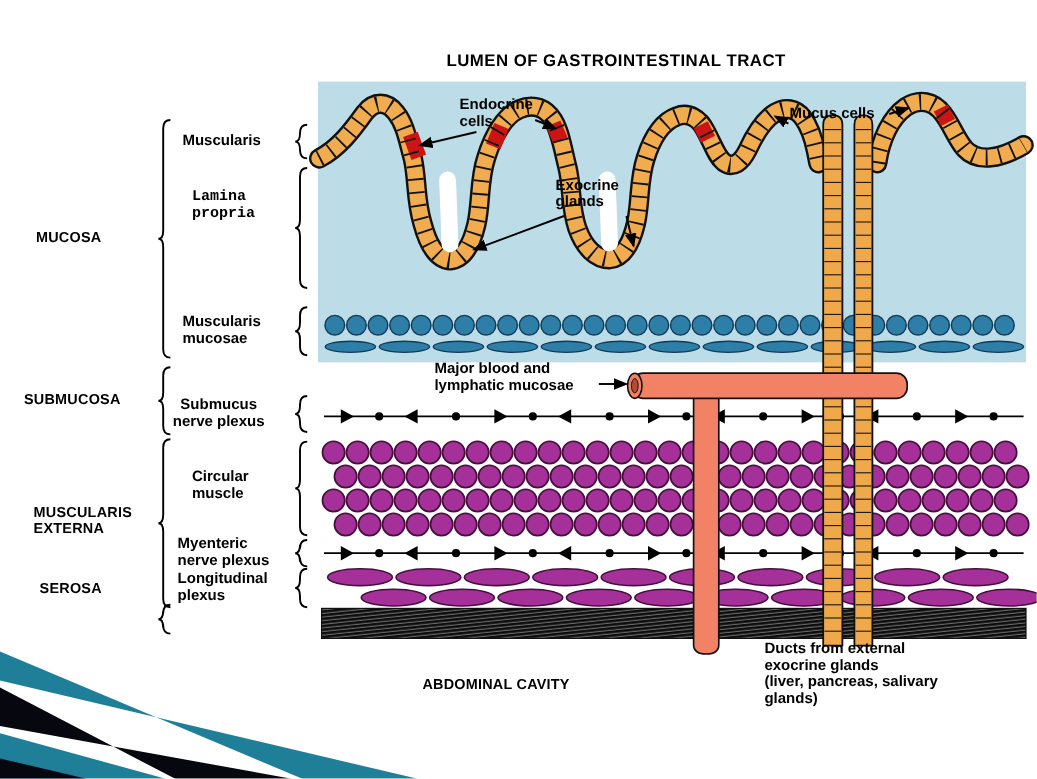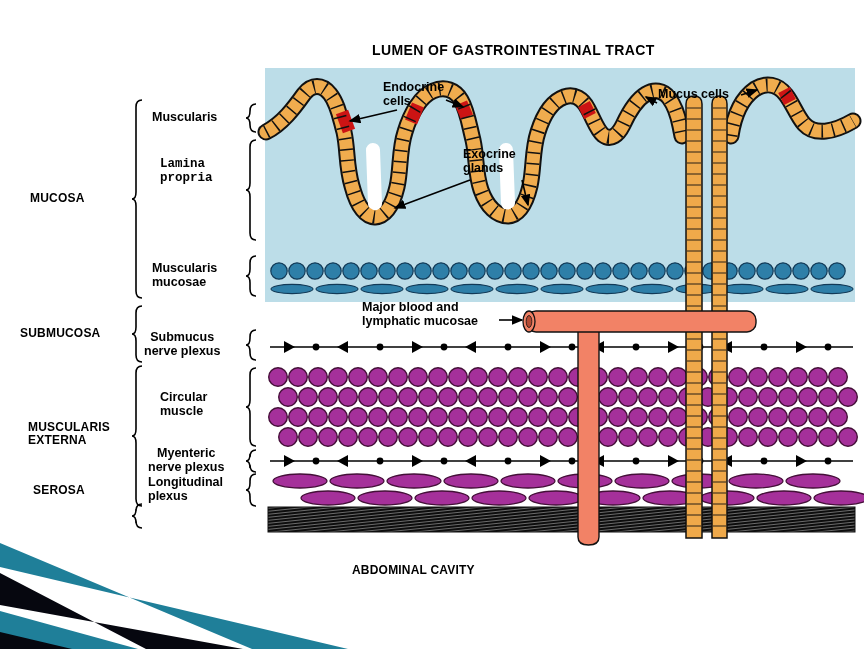--- a/index.html
+++ b/index.html
@@ -405,27 +405,31 @@
 
   <div class="lbl sub" style="left:152px;top:110px;">Muscularis</div>
   <div class="lbl sub" style="left:160px;top:157px;font-family:Liberation Mono, monospace;">Lamina
 propria</div>
   <div class="lbl sub" style="left:152px;top:261px;">Muscularis
 mucosae</div>
   <div class="lbl sub" style="left:144px;top:330px;text-align:center;">Submucus
 nerve plexus</div>
   <div class="lbl sub" style="left:160px;top:390px;">Circular
 muscle</div>
-  <div class="lbl sub" style="left:148px;top:446px;text-align:center;">Myenteric
+  <div class="lbl sub" style="left:148px;top:446px;">Myenteric
 nerve plexus</div>
   <div class="lbl sub" style="left:148px;top:475px;">Longitudinal
 plexus</div>
 
   <div class="lbl ann" style="left:383px;top:80px;">Endocrine
 cells</div>
   <div class="lbl ann" style="left:463px;top:147px;">Exocrine
 glands</div>
   <div class="lbl ann" style="left:658px;top:87px;">Mucus cells</div>
   <div class="lbl ann" style="left:362px;top:300px;">Major blood and
 lymphatic mucosae</div>
+  <div class="lbl ann" style="left:637px;top:533px;">Ducts from external
+exocrine glands
+(liver, pancreas, salivary
+glands)</div>
   <div class="lbl big" style="left:352px;top:564px;">ABDOMINAL CAVITY</div>
 
 </div>
 
 </body></html>

